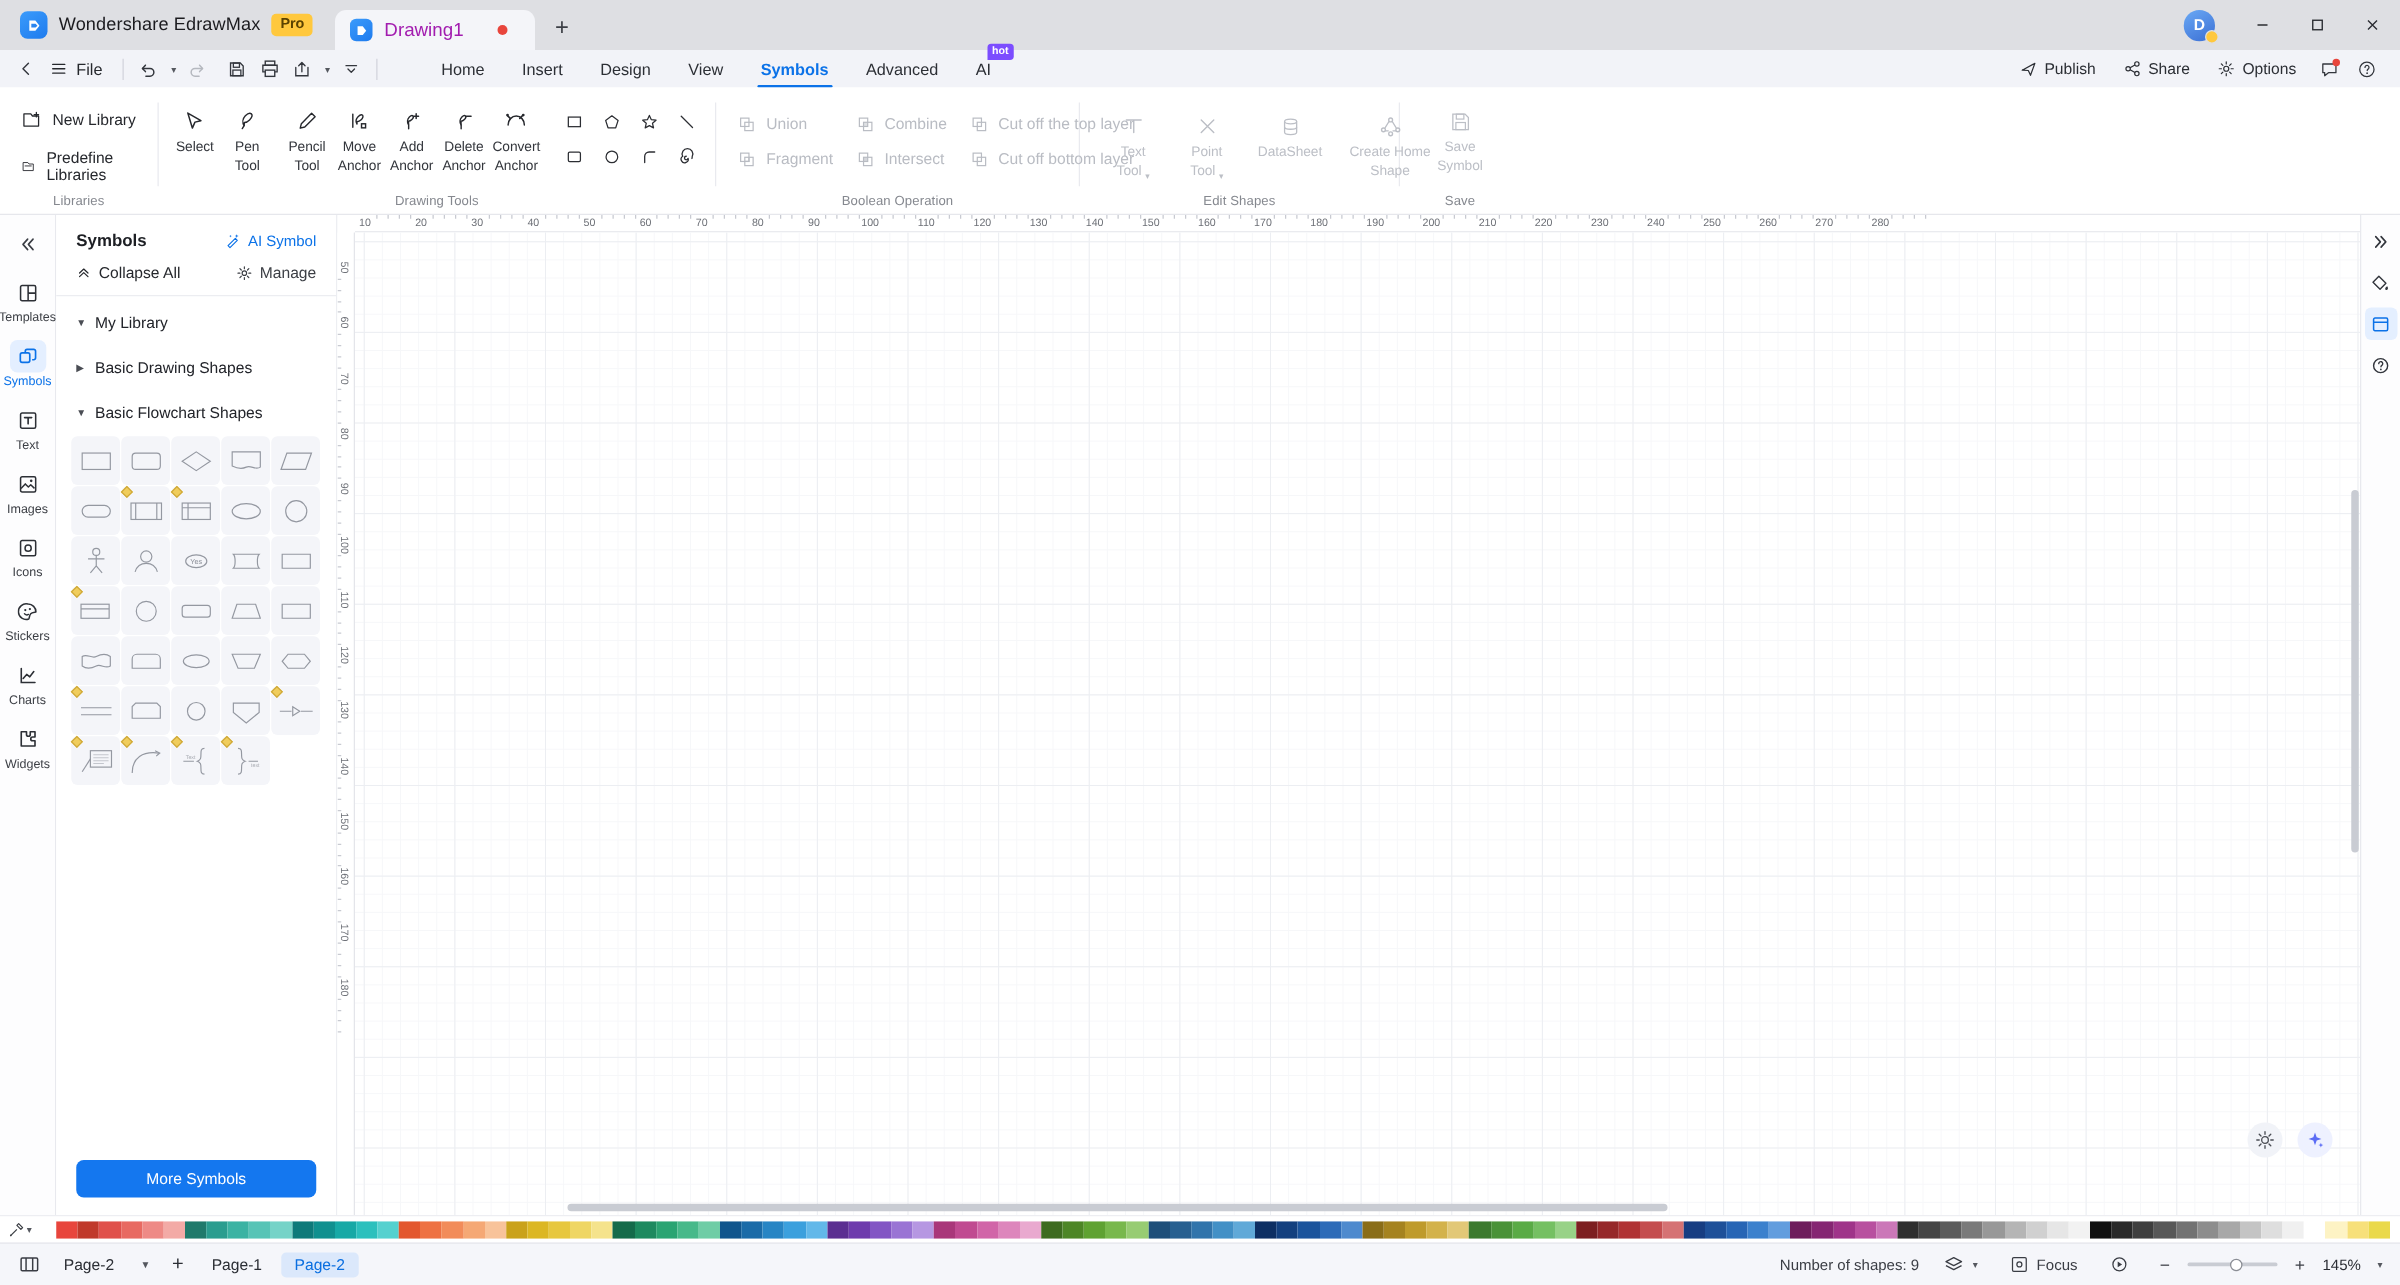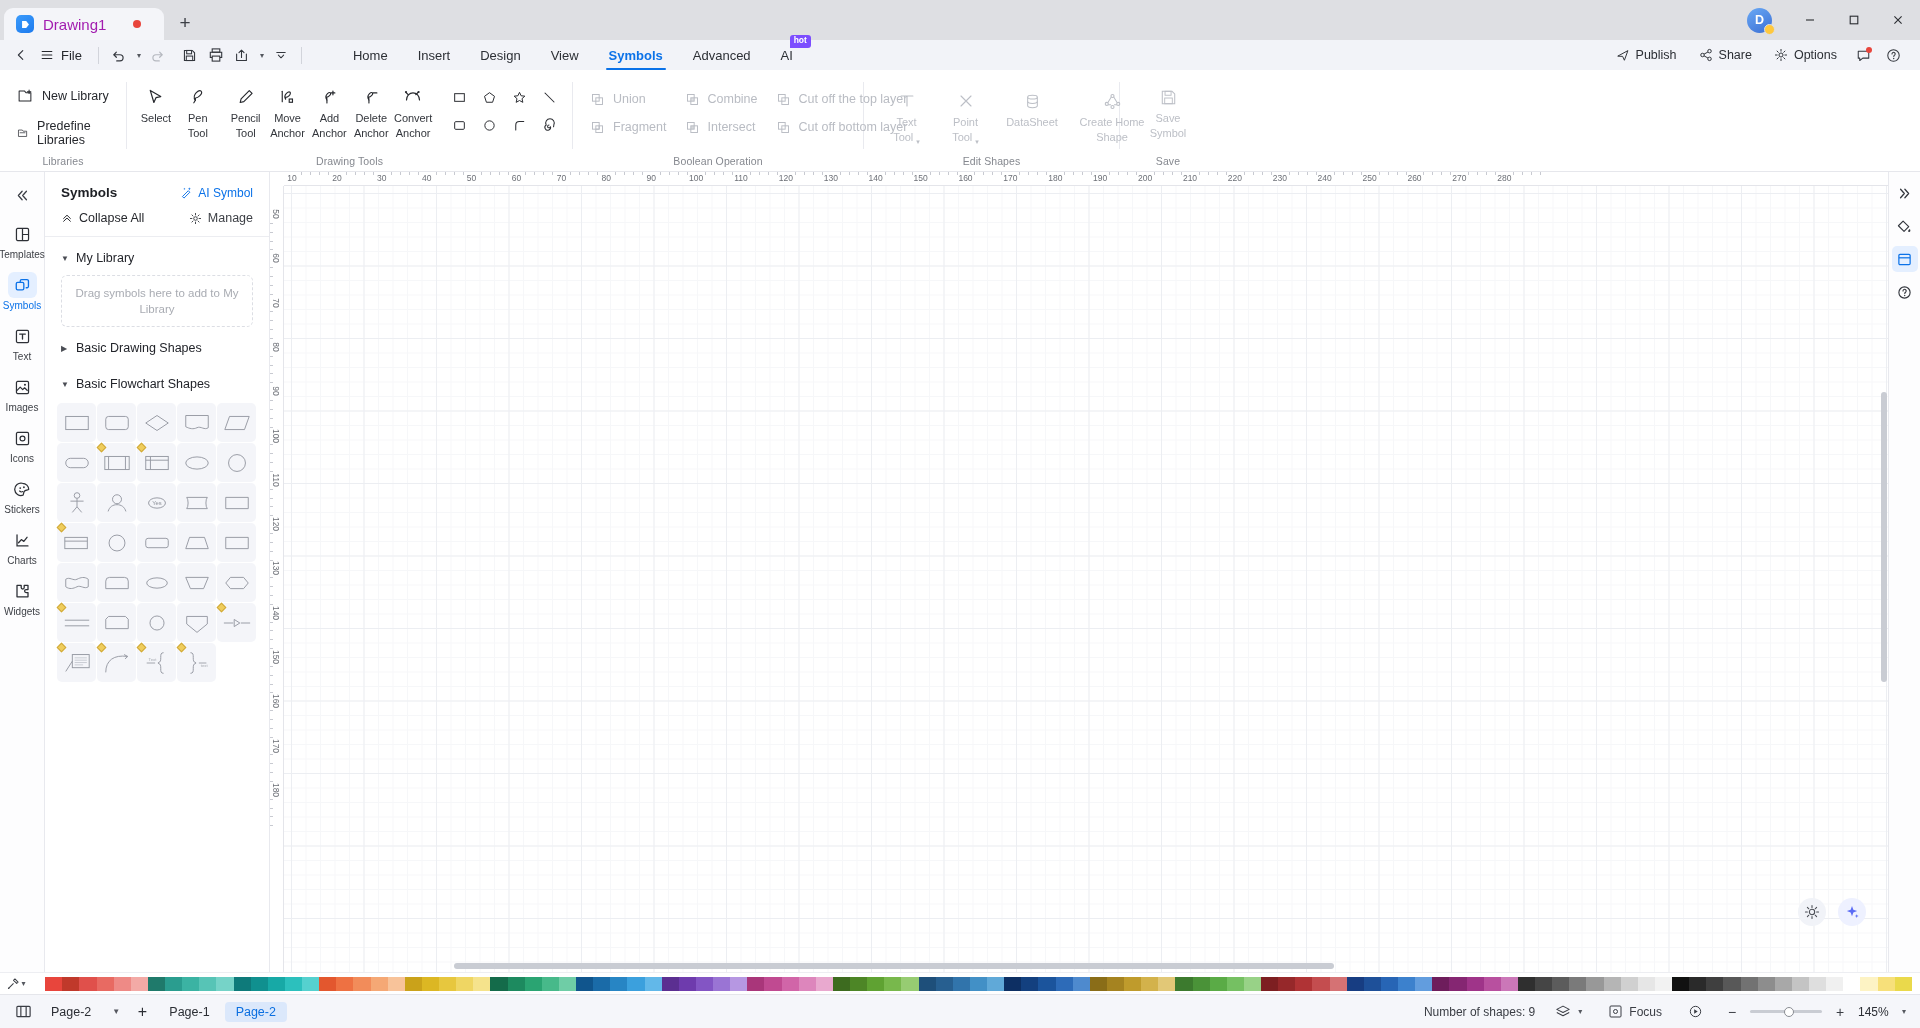--- a/index.html
+++ b/index.html
@@ -352,20 +352,30 @@
   }
   .zval { font-size: 12px; color: #2b2e34; min-width: 34px; }
   svg { display: block; }
 </style>
 </head>
 <body>
 
 <div class="app">
 
   <div class="titlebar">
+    <div class="tb-app">
+      <div class="logo-sq">
+        <svg width="13" height="13" viewBox="0 0 16 16">
+            <path d="M3 3h6l4 5-4 5H3z" fill="#fff"></path>
+            <path d="M5 6.2h4.2L11 8l-1.8 1.8H5z" fill="#2B86F0"></path>
+          </svg>
+      </div>
+      <span class="tb-app-name">Wondershare EdrawMax</span>
+      <span class="pro-badge">Pro</span>
+    </div>
     <div class="doc-tab">
       <div class="logo-sq">
         <svg width="11" height="11" viewBox="0 0 16 16">
             <path d="M3 3h6l4 5-4 5H3z" fill="#fff"></path>
           </svg>
       </div>
       <span class="doc-tab-name">Drawing1</span>
       <span class="dirty-dot"></span>
     </div>
     <div class="newtab">+</div>
@@ -892,23 +902,20 @@
             </svg>
           <span>Manage</span>
         </span>
       </div>
 
       <div class="panel-scroll">
         <div class="sect-head">
           <span class="tri">▼</span>
           <span>My Library</span>
         </div>
-        <div class="dropzone">
-          <span>Drag symbols here to add to My Library</span>
-        </div>
 
         <div class="sect-head">
           <span class="tri">▶</span>
           <span>Basic Drawing Shapes</span>
         </div>
 
         <div class="sect-head">
           <span class="tri">▼</span>
           <span>Basic Flowchart Shapes</span>
         </div>
@@ -1111,20 +1118,23 @@
               <svg width="30" height="30" viewBox="0 0 32 32">
                 <path d="M9 5c3 0 3 2 3 5s0 5 3 6c-3 1-3 3-3 6s0 5-3 5" fill="none" stroke="#9498a1" stroke-width="1"></path>
                 <path d="M18 16h8" stroke="#9498a1" stroke-width=".9"></path>
                 <text x="20" y="20.5" font-size="4.6" fill="#a9acb3" font-family="Liberation Sans, sans-serif">text</text>
               </svg>
             </div>
           <div class="sym-cell plain"></div>
         </div>
       </div>
 
+      <div class="more-symbols-wrap">
+        <button class="more-symbols">More Symbols</button>
+      </div>
     </div>
 
     <div class="canvas-area">
       <div class="ruler-h" id="rulerH">
           <span class="lbl" style="left: 8px;">10</span>
           <span class="tick" style="left: 16.98px; height: 3px;"></span>
           <span class="tick" style="left: 25.96px; height: 3px;"></span>
           <span class="tick" style="left: 34.94px; height: 3px;"></span>
           <span class="tick" style="left: 43.92px; height: 3px;"></span>
           <span class="lbl" style="left: 52.9px;">20</span>

